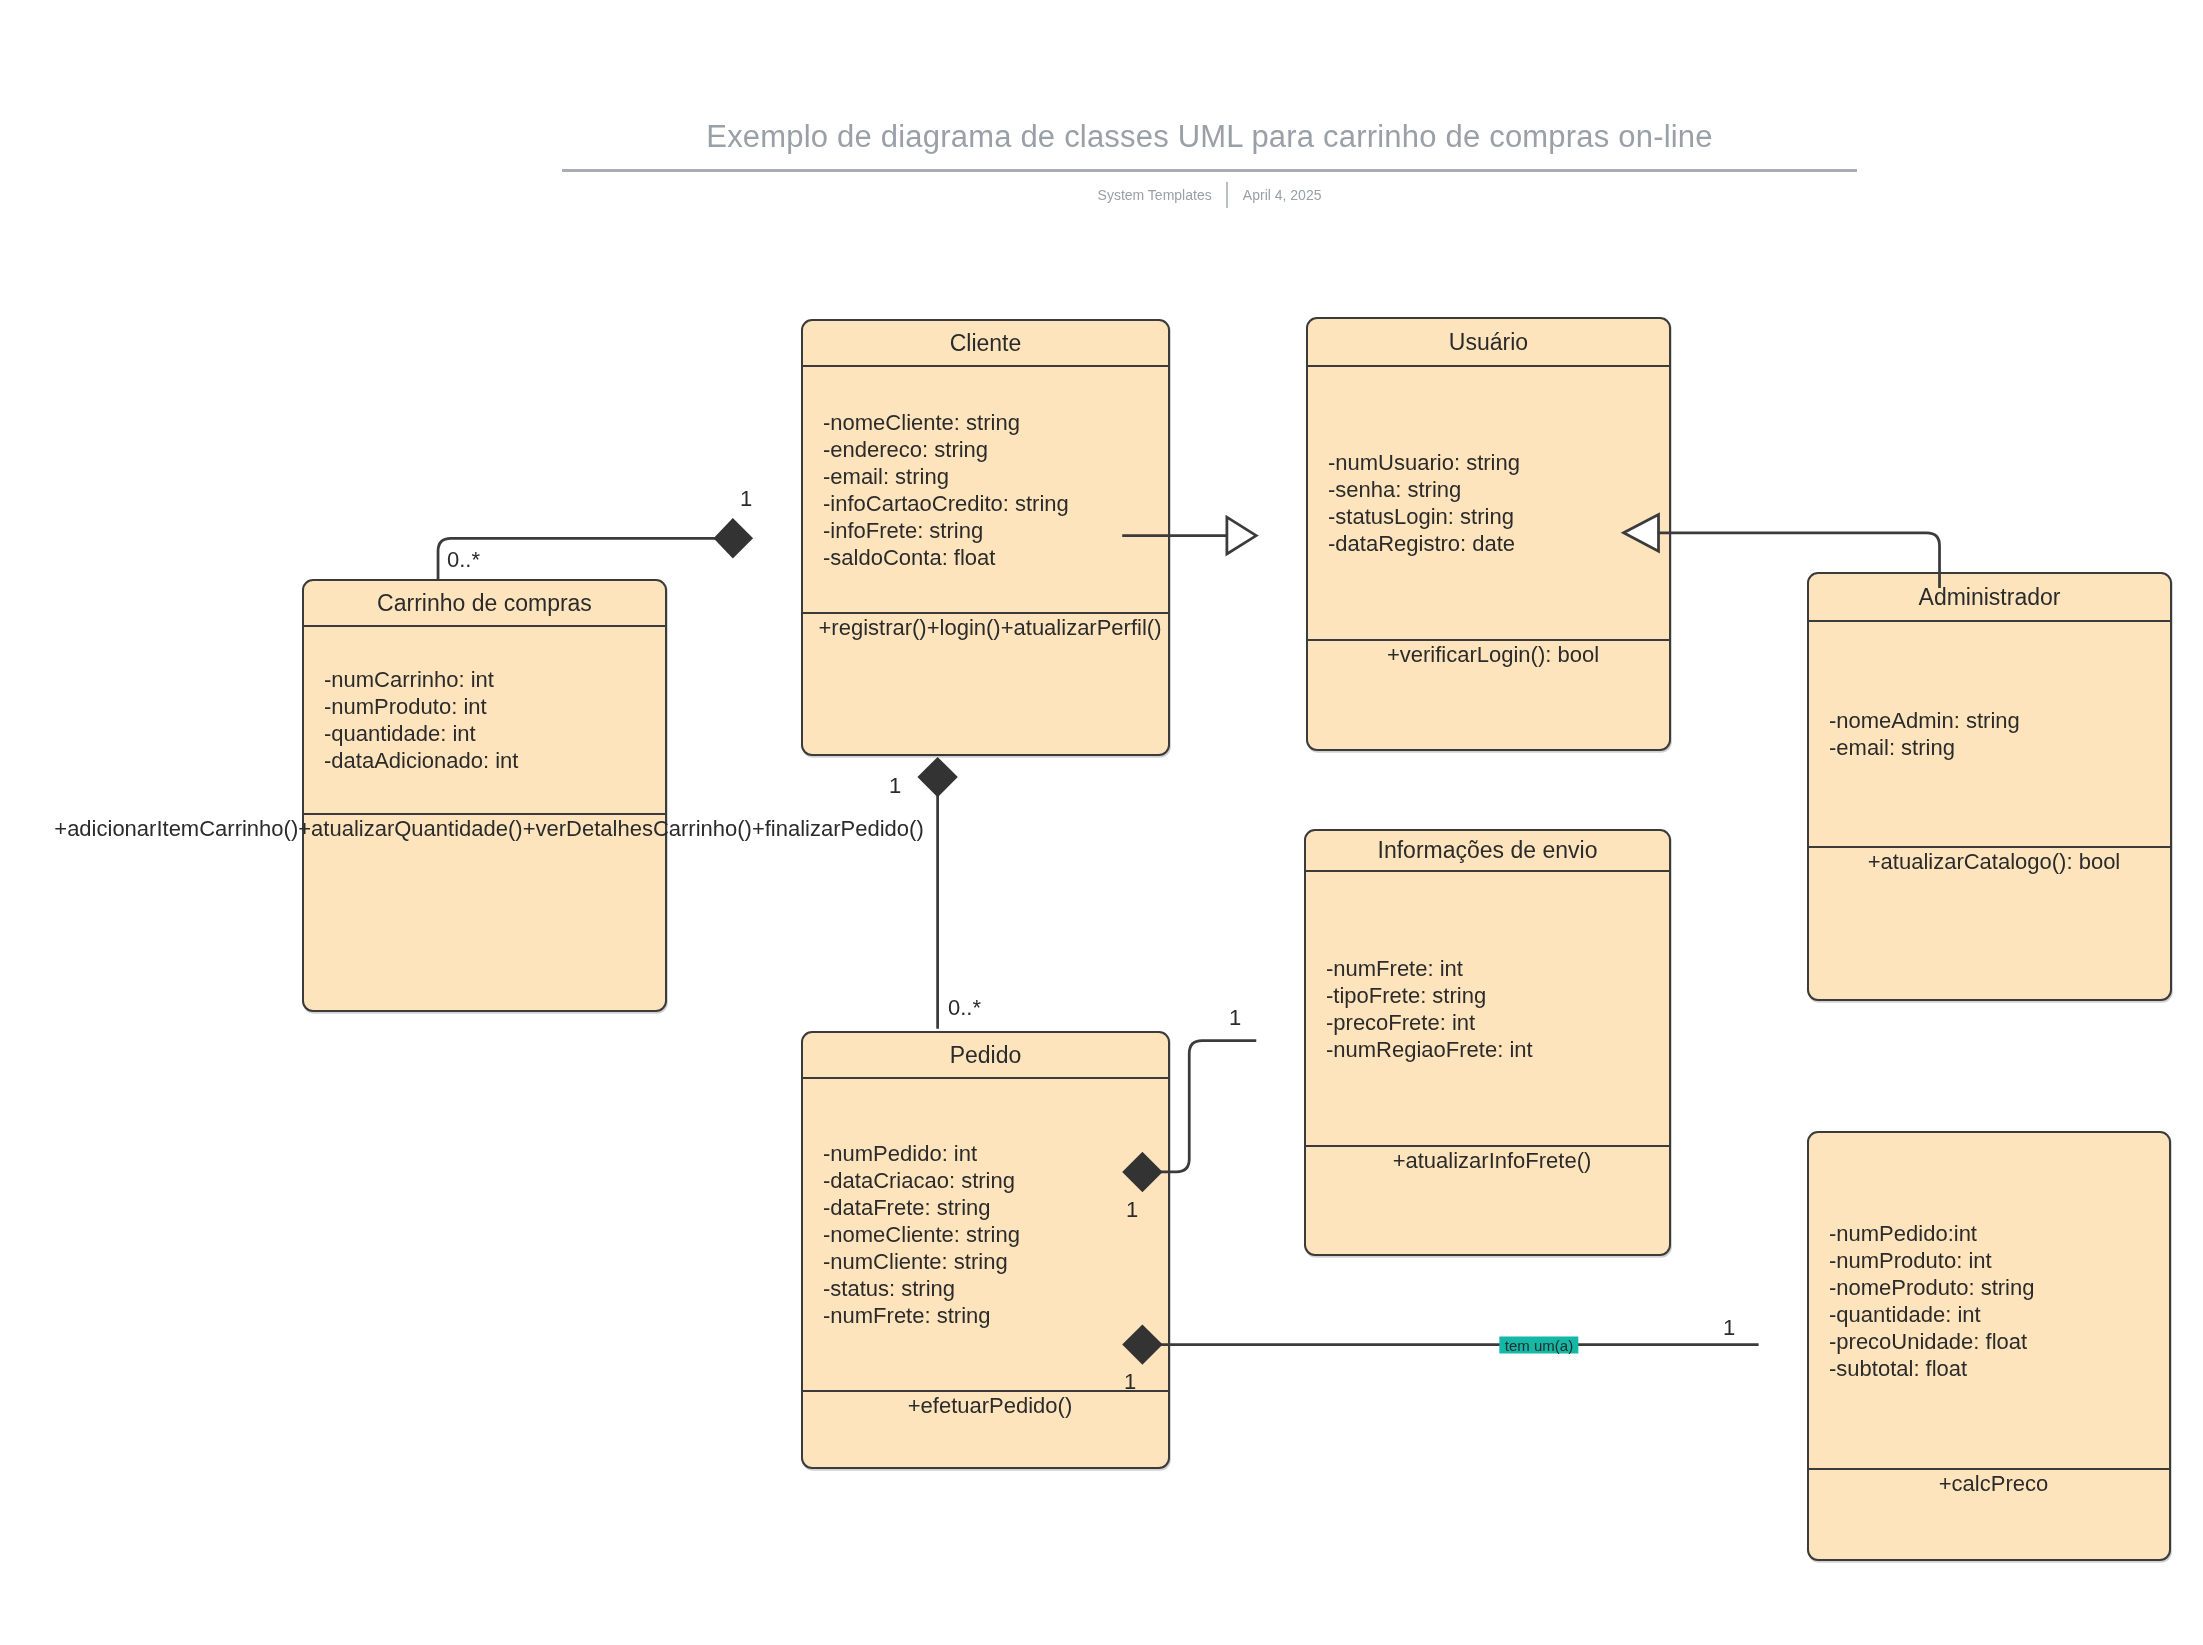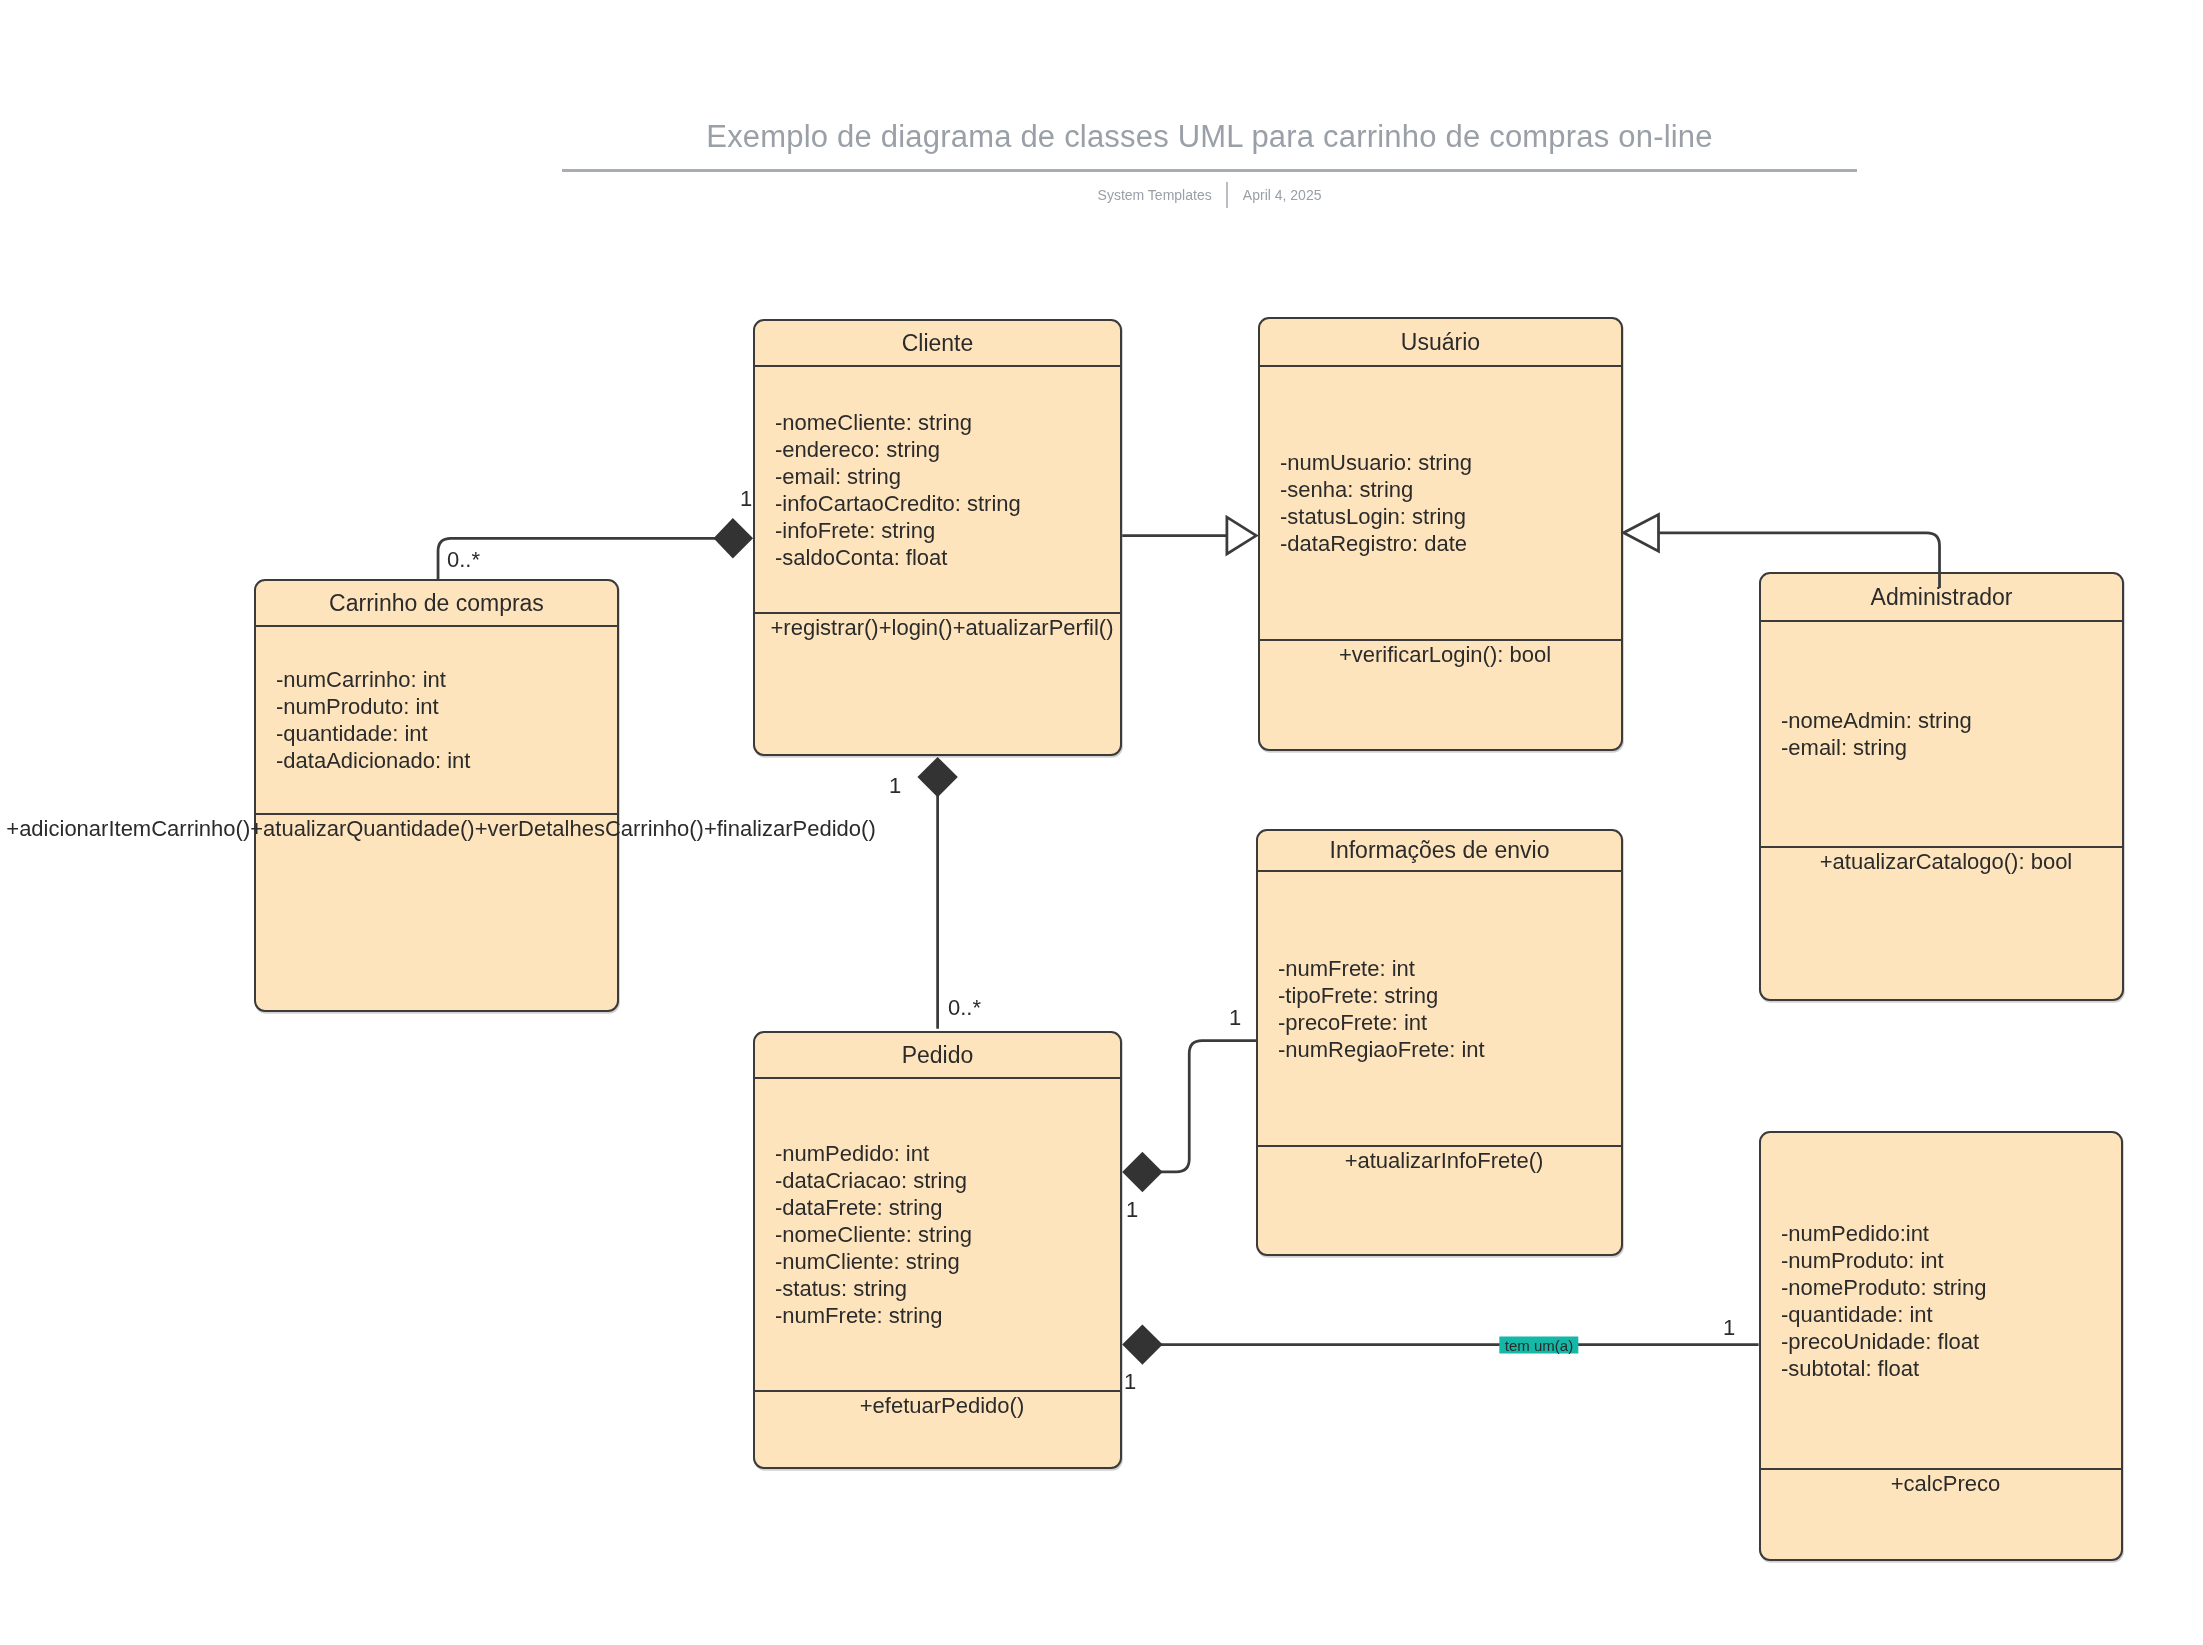--- a/index.html
+++ b/index.html
@@ -25,20 +25,21 @@
   .byline .sep{
     display:inline-block;width:1.8px;height:26px;background:#b9bdc2;
     margin:0 14.7px;
   }
   
   .uml-class{
     position:absolute;box-sizing:border-box;
     background:#fee4bd;border:2.8px solid #3b3b3b;border-radius:11px;
     display:flex;flex-direction:column;
     box-shadow:0.9px 1.8px 0 rgba(0,0,0,0.18);
+    margin-left:48px;
   }
   .uml-head{
     flex:0 0 auto;display:flex;align-items:center;justify-content:center;
     border-bottom:2.8px solid #3b3b3b;box-sizing:border-box;
     font-size:23px;
   }
   .uml-attrs{
     flex:1 1 auto;display:flex;flex-direction:column;justify-content:center;
     border-bottom:2.8px solid #3b3b3b;box-sizing:border-box;
     padding-left:20px;font-size:22px;line-height:27px;

